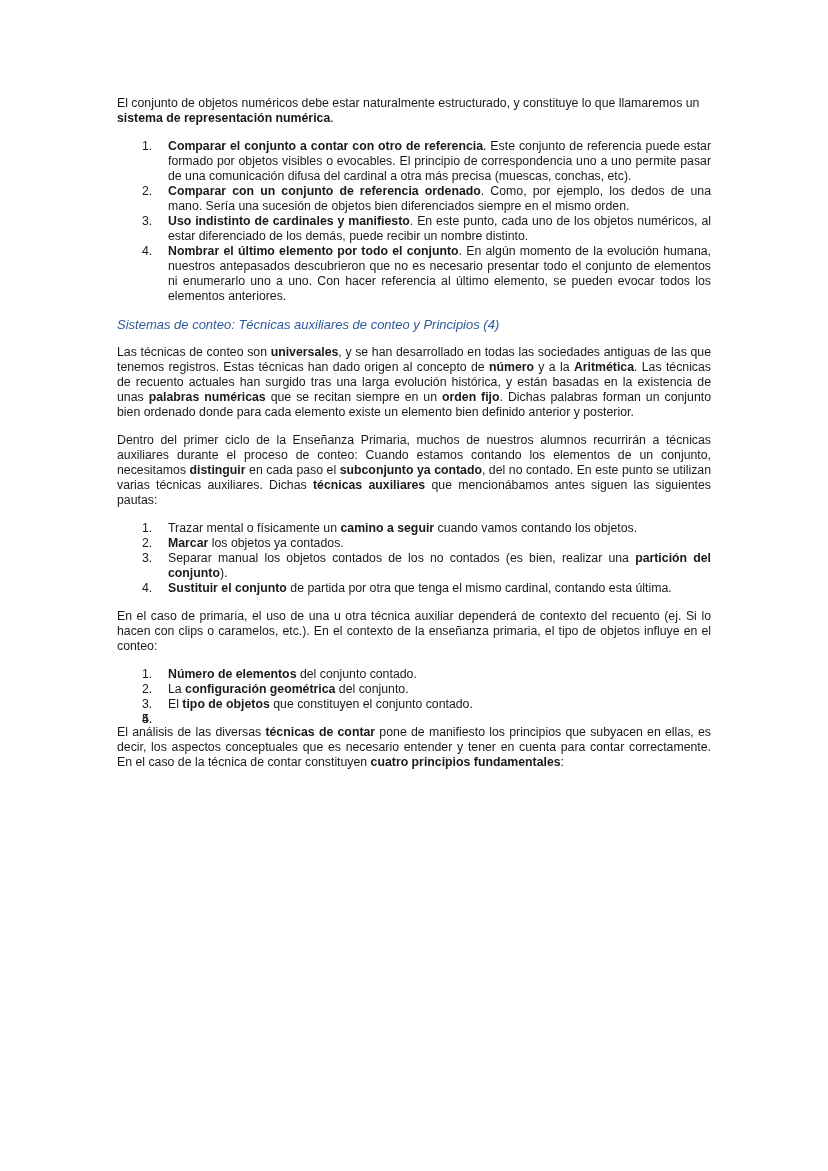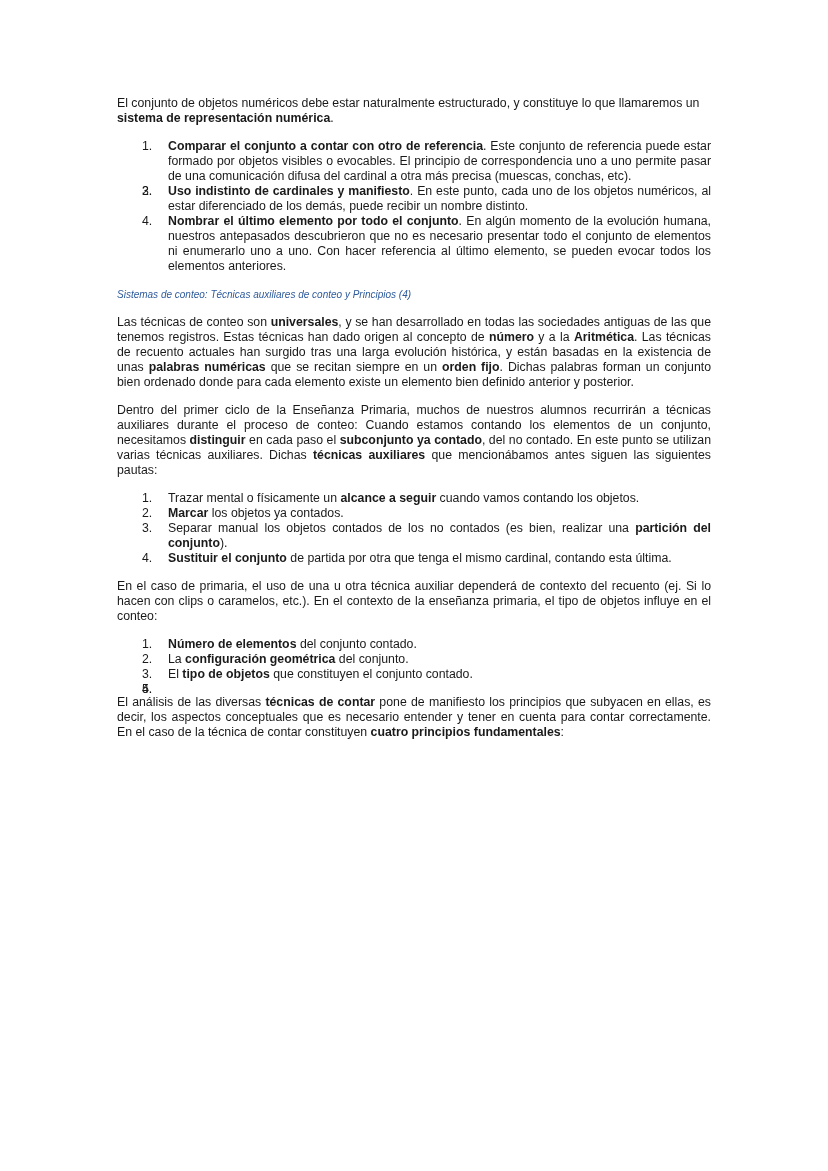--- a/index.html
+++ b/index.html
@@ -29,21 +29,21 @@
     .justify {
       text-align: justify;
     }
     .para b, .list-item b {
       font-weight: bold;
     }
     .section-heading {
       margin: 0 0 13px 0;
       font-style: italic;
       color: #2e5a9c;
-      font-size: 10px;
+      font-size: 13px;
     }
     ol.list {
       list-style: none;
       margin: 0 0 13px 0;
       padding: 0;
     }
     .list-item {
       position: relative;
       padding-left: 51px;
       text-align: justify;
@@ -55,32 +55,32 @@
     }
   </style>
 </head>
 <body>
 
 <div class="page">
   <p class="para"><span>El conjunto de objetos numéricos debe estar naturalmente estructurado, y constituye lo que llamaremos un </span><b>sistema de representación numérica</b><span>.</span></p>
 
   <ol class="list">
       <li class="list-item"><span class="num">1.</span><span><b>Comparar el conjunto a contar con otro de referencia</b><span>. Este conjunto de referencia puede estar formado por objetos visibles o evocables. El principio de correspondencia uno a uno permite pasar de una comunicación difusa del cardinal a otra más precisa (muescas, conchas, etc).</span></span></li>
-      <li class="list-item"><span class="num">2.</span></li>
+      <li class="list-item"><span class="num">2.</span><span><b>Comparar con un conjunto de referencia ordenado</b><span>. Como, por ejemplo, los dedos de una mano. Sería una sucesión de objetos bien diferenciados siempre en el mismo orden.</span></span></li>
       <li class="list-item"><span class="num">3.</span><span><b>Uso indistinto de cardinales y manifiesto</b><span>. En este punto, cada uno de los objetos numéricos, al estar diferenciado de los demás, puede recibir un nombre distinto.</span></span></li>
       <li class="list-item"><span class="num">4.</span><span><b>Nombrar el último elemento por todo el conjunto</b><span>. En algún momento de la evolución humana, nuestros antepasados descubrieron que no es necesario presentar todo el conjunto de elementos ni enumerarlo uno a uno. Con hacer referencia al último elemento, se pueden evocar todos los elementos anteriores.</span></span></li>
     </ol>
 
   <p class="section-heading" style="color: rgb(46, 90, 156);">Sistemas de conteo: Técnicas auxiliares de conteo y Principios (4)</p>
 
   <p class="para justify"><span>Las técnicas de conteo son </span><b>universales</b><span>, y se han desarrollado en todas las sociedades antiguas de las que tenemos registros. Estas técnicas han dado origen al concepto de </span><b>número</b><span> y a la </span><b>Aritmética</b><span>. Las técnicas de recuento actuales han surgido tras una larga evolución histórica, y están basadas en la existencia de unas </span><b>palabras numéricas</b><span> que se recitan siempre en un </span><b>orden fijo</b><span>. Dichas palabras forman un conjunto bien ordenado donde para cada elemento existe un elemento bien definido anterior y posterior.</span></p>
   <p class="para justify"><span>Dentro del primer ciclo de la Enseñanza Primaria, muchos de nuestros alumnos recurrirán a técnicas auxiliares durante el proceso de conteo: Cuando estamos contando los elementos de un conjunto, necesitamos </span><b>distinguir</b><span> en cada paso el </span><b>subconjunto ya contado</b><span>, del no contado. En este punto se utilizan varias técnicas auxiliares. Dichas </span><b>técnicas auxiliares</b><span> que mencionábamos antes siguen las siguientes pautas:</span></p>
 
   <ol class="list">
-      <li class="list-item"><span class="num">1.</span><span><span>Trazar mental o físicamente un </span><b>alcance a seguir</b><span> cuando vamos contando los objetos.</span></span></li>
+      <li class="list-item"><span class="num">1.</span><span><span>Trazar mental o físicamente un </span><b>camino a seguir</b><span> cuando vamos contando los objetos.</span></span></li>
       <li class="list-item"><span class="num">2.</span><span><b>Marcar</b><span> los objetos ya contados.</span></span></li>
       <li class="list-item"><span class="num">3.</span><span><span>Separar manual los objetos contados de los no contados (es bien, realizar una </span><b>partición del conjunto</b><span>).</span></span></li>
       <li class="list-item"><span class="num">4.</span><span><b>Sustituir el conjunto</b><span> de partida por otra que tenga el mismo cardinal, contando esta última.</span></span></li>
     </ol>
 
   <p class="para justify"><span>En el caso de primaria, el uso de una u otra técnica auxiliar dependerá de contexto del recuento (ej. Si lo hacen con clips o caramelos, etc.). En el contexto de la enseñanza primaria, el tipo de objetos influye en el conteo:</span></p>
 
   <ol class="list">
       <li class="list-item"><span class="num">1.</span><span><b>Número de elementos</b><span> del conjunto contado.</span></span></li>
       <li class="list-item"><span class="num">2.</span><span><span>La </span><b>configuración geométrica</b><span> del conjunto.</span></span></li>

